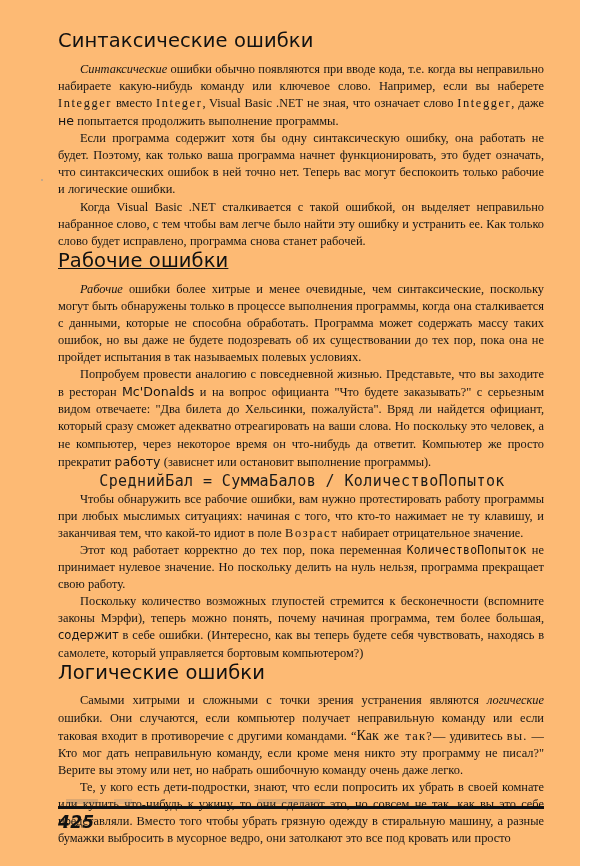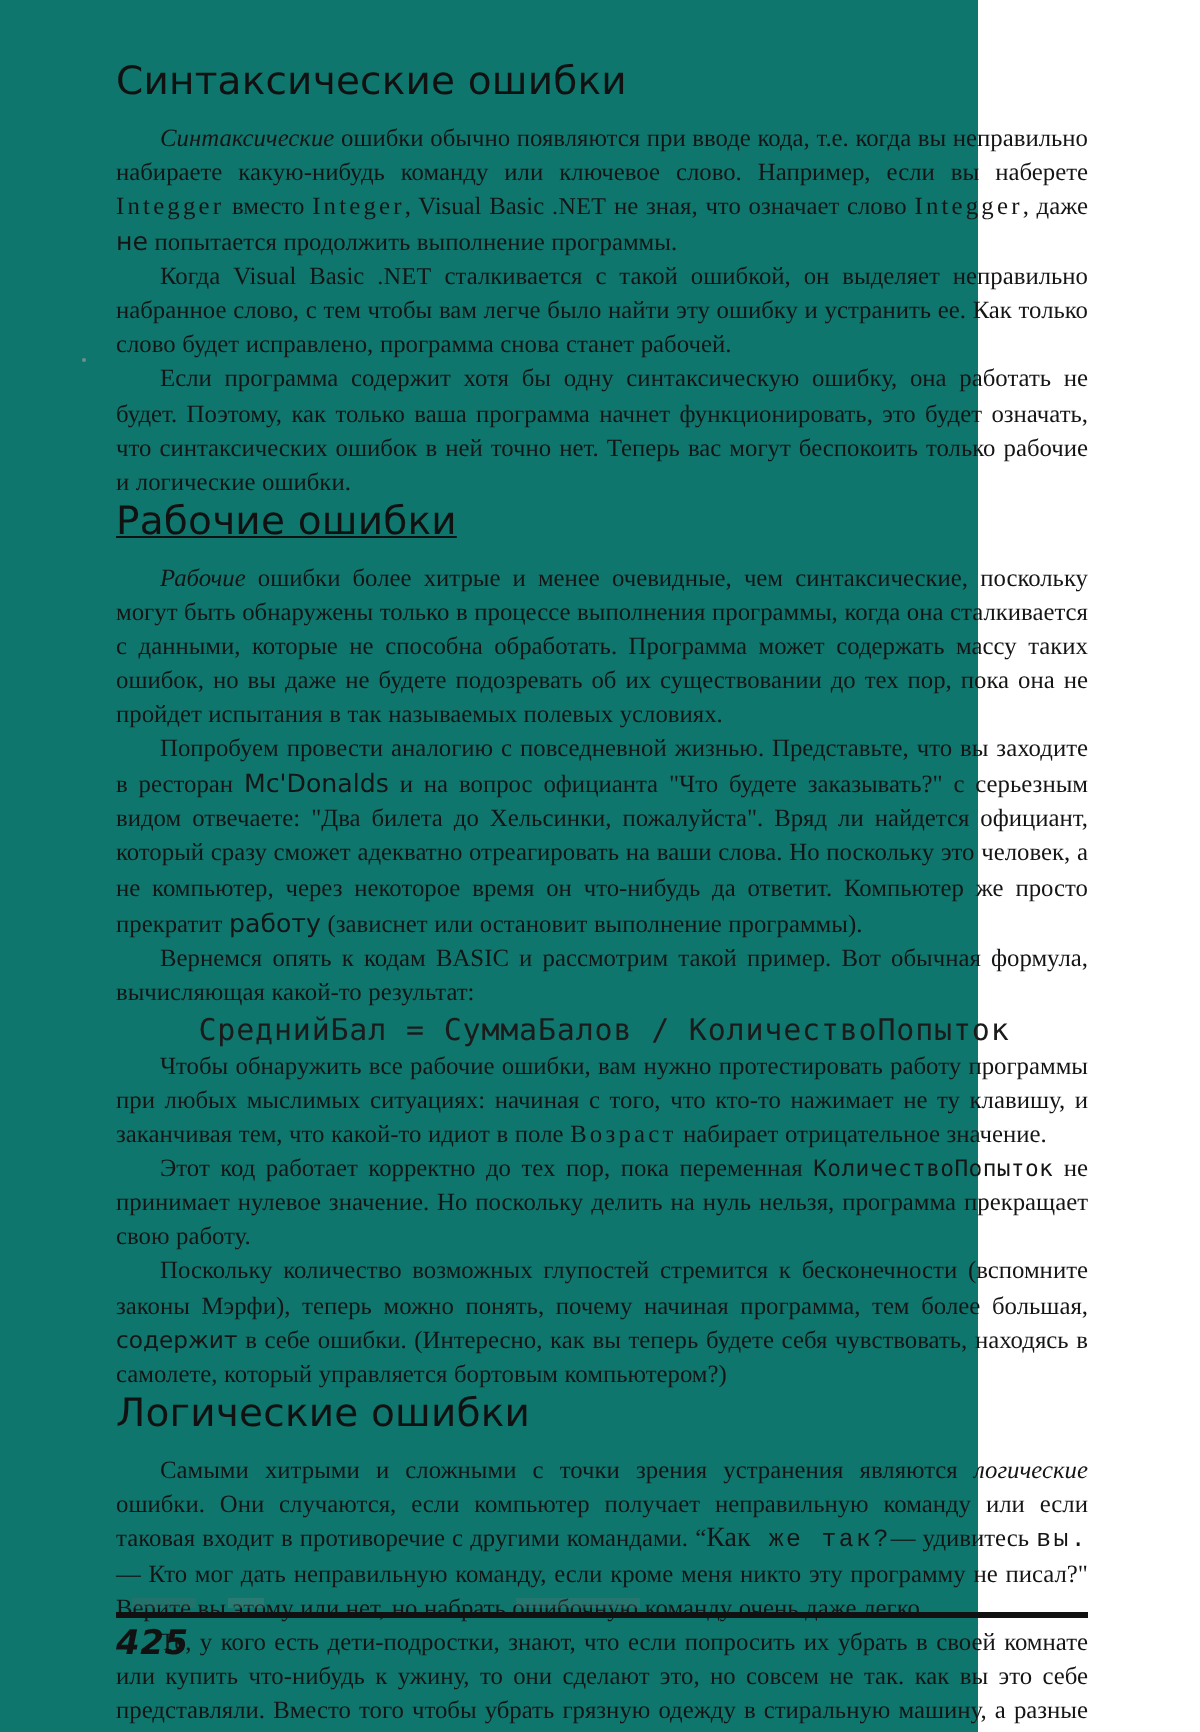--- a/index.html
+++ b/index.html
@@ -11,25 +11,25 @@
     width: 600px;
     height: 866px;
     overflow: hidden;
     font-family: "Liberation Serif", serif;
     color: #1a1a1a;
     -webkit-font-smoothing: antialiased;
   }
 
   .page {
     position: relative;
-    width: 489px;
+    width: 580px;
     height: 866px;
     box-sizing: border-box;
     padding: 0;
-    background: #0f766e;
+    background: #fdba74;
   }
 
   .content {
     position: absolute;
     left: 58px;
     top: 30px;
     width: 486px;
   }
 
   h2.section-heading {
@@ -109,21 +109,21 @@
     font-size: 12.6px;
   }
 
   .dotnet {
     font-family: "Liberation Serif", serif;
     font-size: 12px;
     letter-spacing: 0.2px;
   }
 
   .speech {
-    font-family: Liberation Mono, monospace;
+    font-family: Liberation Serif, serif;
     letter-spacing: 1.2px;
   }
 
   .speech-big {
     font-family: "Liberation Serif", serif;
     font-size: 14px;
   }
 
   
   .footer {
@@ -198,37 +198,36 @@
 <div class="page">
 
   <div class="content">
 
     <h2 class="section-heading heading-1">Синтаксические ошибки</h2>
 
     <p class="body-text first-after-heading">
       <span class="em">Синтаксические</span><span> ошибки обычно появляются при вводе кода, т.е. когда вы неправильно набираете какую-нибудь команду или ключевое слово. Например, если вы наберете </span><span class="mono-inline">Integger</span><span> вместо </span><span class="mono-inline">Integer</span><span>, Visual Basic </span><span class="dotnet">.NET</span><span> не зная, что означает слово </span><span class="mono-inline">Integger</span><span>, даже </span><span class="alt-face-lg">не</span><span> попытается продолжить выполнение программы.</span>
     </p>
 
+    <p class="body-text">Если программа содержит хотя бы одну синтаксическую ошибку, она работать не будет. Поэтому, как только ваша программа начнет функционировать, это будет означать, что синтаксических ошибок в ней точно нет. Теперь вас могут беспокоить только рабочие и логические ошибки.</p>
+
     <p class="body-text">
       <span>Когда Visual Basic </span><span class="dotnet">.NET</span><span> сталкивается с такой ошибкой, он выделяет неправильно набранное слово, с тем чтобы вам легче было найти эту ошибку и устранить ее. Как только слово будет исправлено, программа снова станет рабочей.</span>
     </p>
-
-    <p class="body-text">Если программа содержит хотя бы одну синтаксическую ошибку, она работать не будет. Поэтому, как только ваша программа начнет функционировать, это будет означать, что синтаксических ошибок в ней точно нет. Теперь вас могут беспокоить только рабочие и логические ошибки.</p>
 
     <h2 class="section-heading heading-2">Рабочие ошибки</h2>
 
     <p class="body-text first-after-heading">
       <span class="em">Рабочие</span><span> ошибки более хитрые и менее очевидные, чем синтаксические, поскольку могут быть обнаружены только в процессе выполнения программы, когда она сталкивается с данными, которые не способна обработать. Программа может содержать массу таких ошибок, но вы даже не будете подозревать об их существовании до тех пор, пока она не пройдет испытания в так называемых полевых условиях.</span>
     </p>
 
     <p class="body-text">
       <span>Попробуем провести аналогию с повседневной жизнью. Представьте, что вы заходите в ресторан </span><span class="alt-face-lg">Mc'Donalds</span><span> и на вопрос официанта "Что будете заказывать?" с серьезным видом отвечаете: "Два билета до Хельсинки, пожалуйста". Вряд ли найдется официант, который сразу сможет адекватно отреагировать на ваши слова. Но поскольку это человек, а не компьютер, через некоторое время он что-нибудь да ответит. Компьютер же просто прекратит </span><span class="alt-face-lg">работу</span><span> (зависнет или остановит выполнение программы).</span>
     </p>
 
-    <p class="body-text">Вернемся опять к кодам BASIC и рассмотрим такой пример. Вот обычная формула, вычисляющая какой-то результат:</p>
 
     <div class="code-line">СреднийБал = СуммаБалов / КоличествоПопыток</div>
 
     <p class="body-text">
       <span>Чтобы обнаружить все рабочие ошибки, вам нужно протестировать работу программы при любых мыслимых ситуациях: начиная с того, что кто-то нажимает не ту клавишу, и заканчивая тем, что какой-то идиот в поле </span><span class="mono-inline">Возраст</span><span> набирает отрицательное значение.</span>
     </p>
 
     <p class="body-text">
       <span>Этот код работает корректно до тех пор, пока переменная </span><span class="code-inline">КоличествоПопыток</span><span> не принимает нулевое значение. Но поскольку делить на нуль нельзя, программа прекращает свою работу.</span>
     </p>

